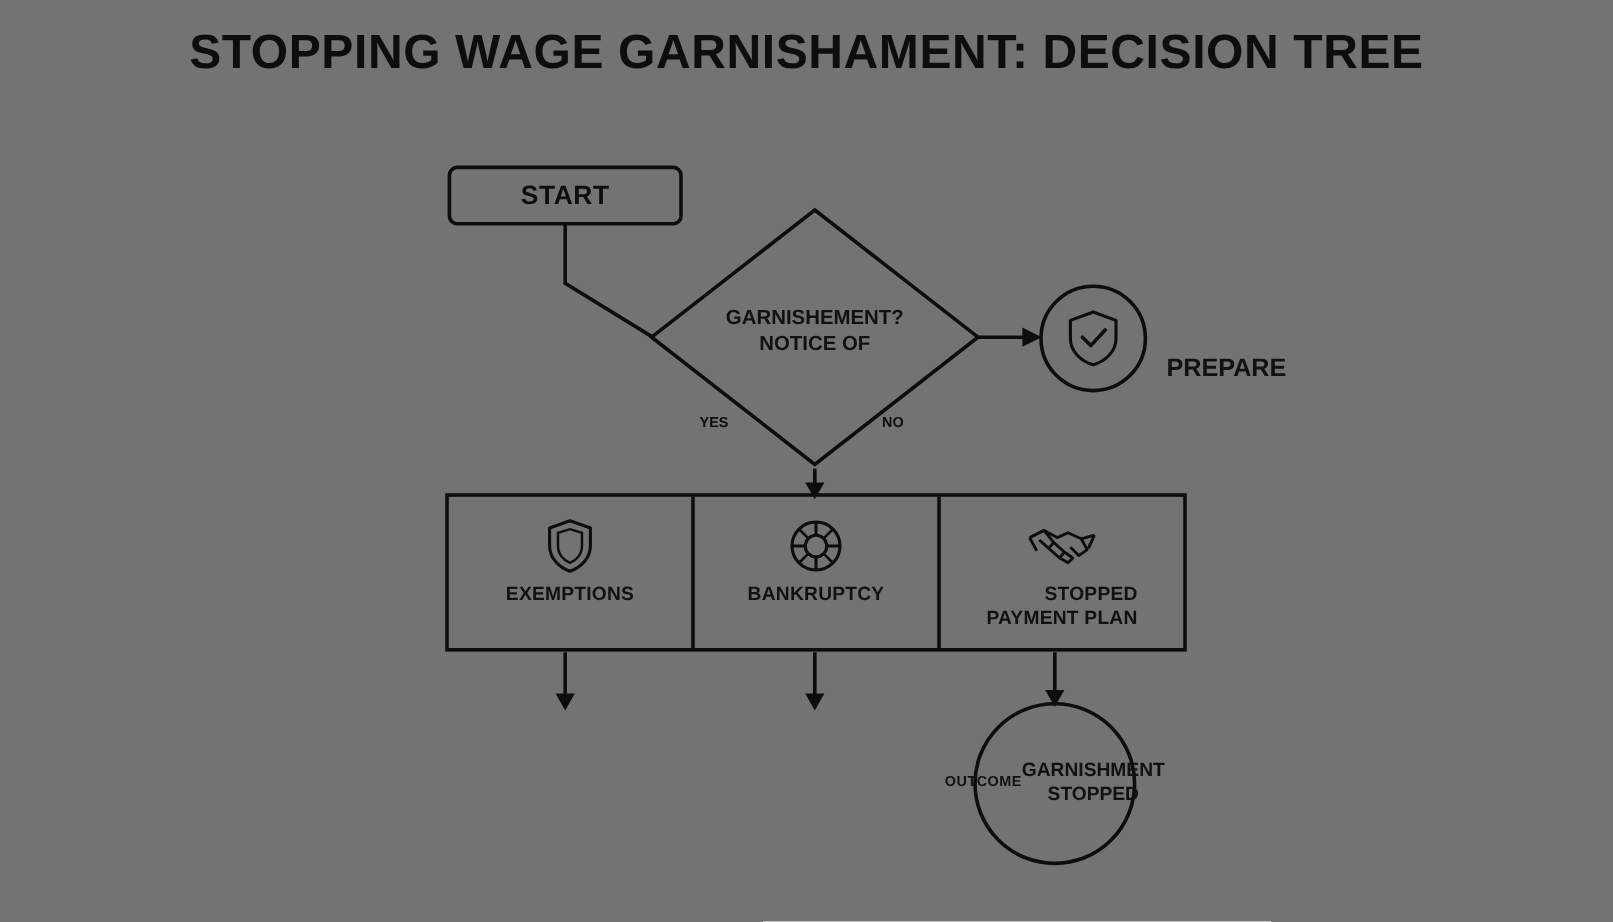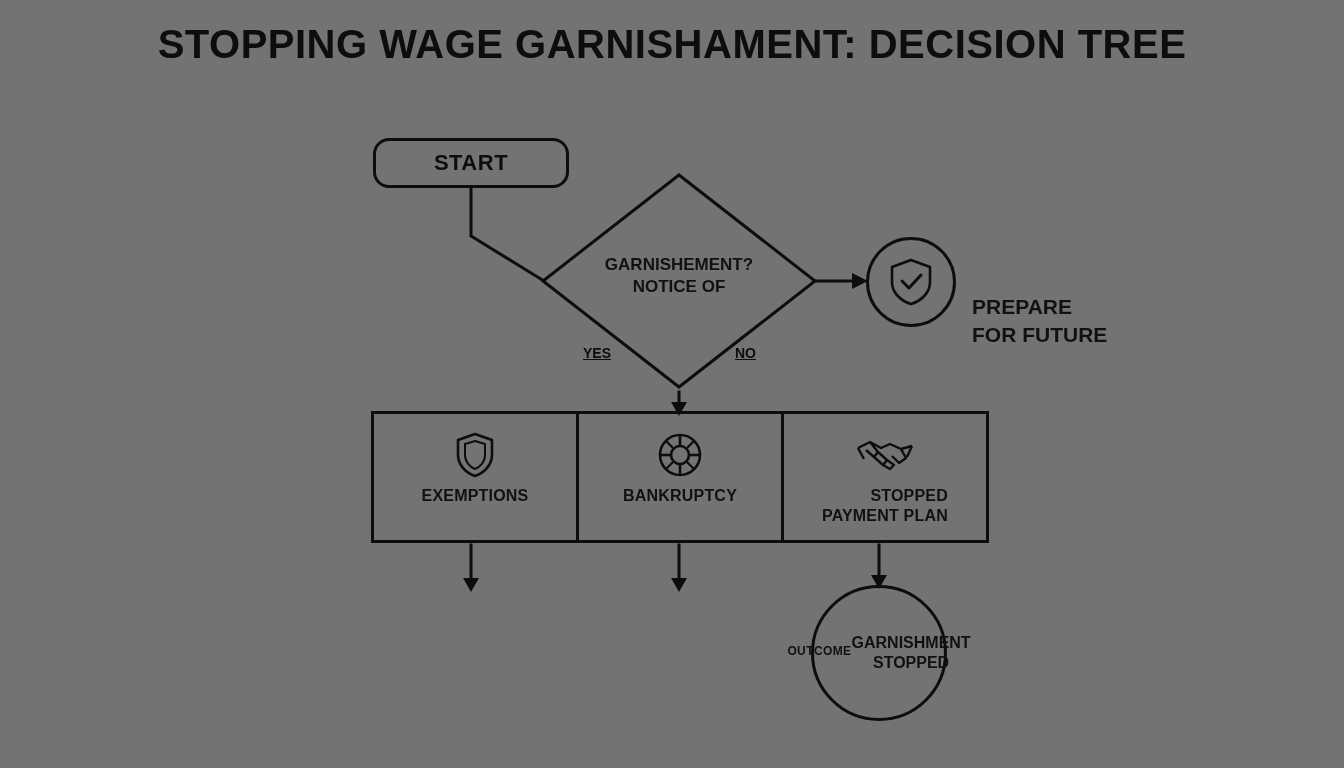--- a/index.html
+++ b/index.html
@@ -40,21 +40,21 @@
   }
 
   
   #start-box {
     position: absolute;
     left: 373px;
     top: 138px;
     width: 196px;
     height: 50px;
     border: 3px solid #0d0d0d;
-    border-radius: 16px;
+    border-radius: 8px;
     box-sizing: border-box;
     display: flex;
     align-items: center;
     justify-content: center;
   }
   #start-box .node-label {
     font-size: 22px;
     letter-spacing: 0.5px;
   }
 
@@ -78,24 +78,23 @@
     width: 282px;
     text-align: center;
     font-size: 17px;
     font-weight: bold;
     line-height: 1.3;
   }
 
   
   .edge-label {
     position: absolute;
-    font-size: 14px;
+    font-size: 12px;
     font-weight: bold;
     color: #0d0d0d;
-    text-decoration: underline;
   }
   #label-yes { left: 583px; top: 345px; }
   #label-no  { left: 735px; top: 345px; }
 
   
   #prepare-node {
     position: absolute;
     left: 866px;
     top: 237px;
     width: 330px;
@@ -257,21 +256,20 @@
 
   <div id="prepare-node">
     <div id="prepare-circle">
       <svg width="46" height="50" viewBox="0 0 46 50" xmlns="http://www.w3.org/2000/svg">
         <path d="M23 3 L42 10 V25 C42 36 33 44 23 47 C13 44 4 36 4 25 V10 Z" fill="none" stroke="#0d0d0d" stroke-width="2.6" stroke-linejoin="round"></path>
         <polyline points="14,24 21,31 33,18" fill="none" stroke="#0d0d0d" stroke-width="3" stroke-linecap="round" stroke-linejoin="round"></polyline>
       </svg>
     </div>
     <div id="prepare-text">
       <div>PREPARE</div>
-      <div>FOR FUTURE</div>
     </div>
   </div>
 
   <div id="options-row">
 
     <div class="option-cell">
       <div class="option-icon">
         <svg width="42" height="48" viewBox="0 0 42 48" xmlns="http://www.w3.org/2000/svg">
           <path d="M21 3 L38 9 V24 C38 34 30 42 21 45 C12 42 4 34 4 24 V9 Z" fill="none" stroke="#0d0d0d" stroke-width="2.6" stroke-linejoin="round"></path>
           <path d="M21 10 L31 13 V24 C31 31 26 36 21 38 C16 36 11 31 11 24 V13 Z" fill="none" stroke="#0d0d0d" stroke-width="2"></path>

